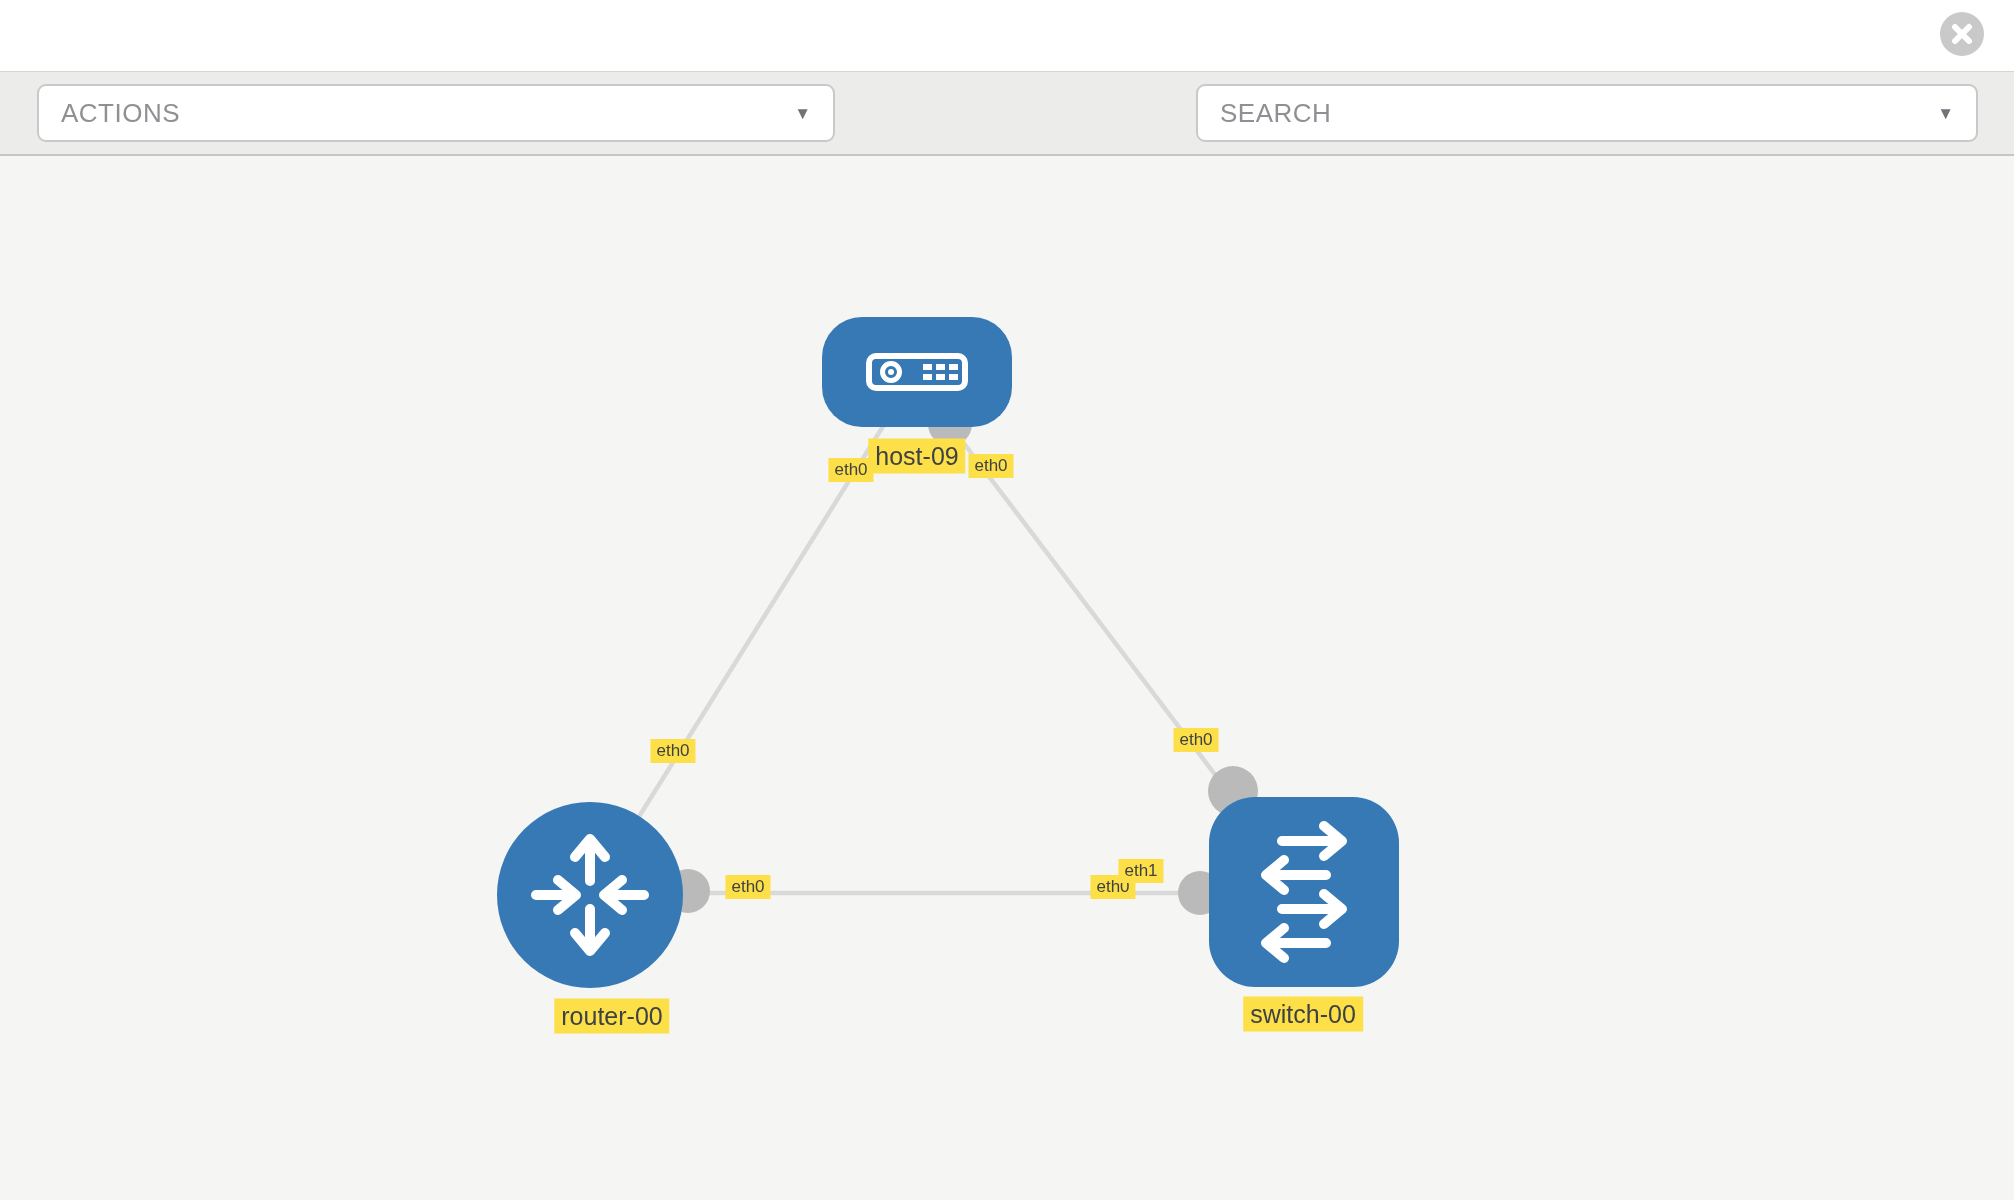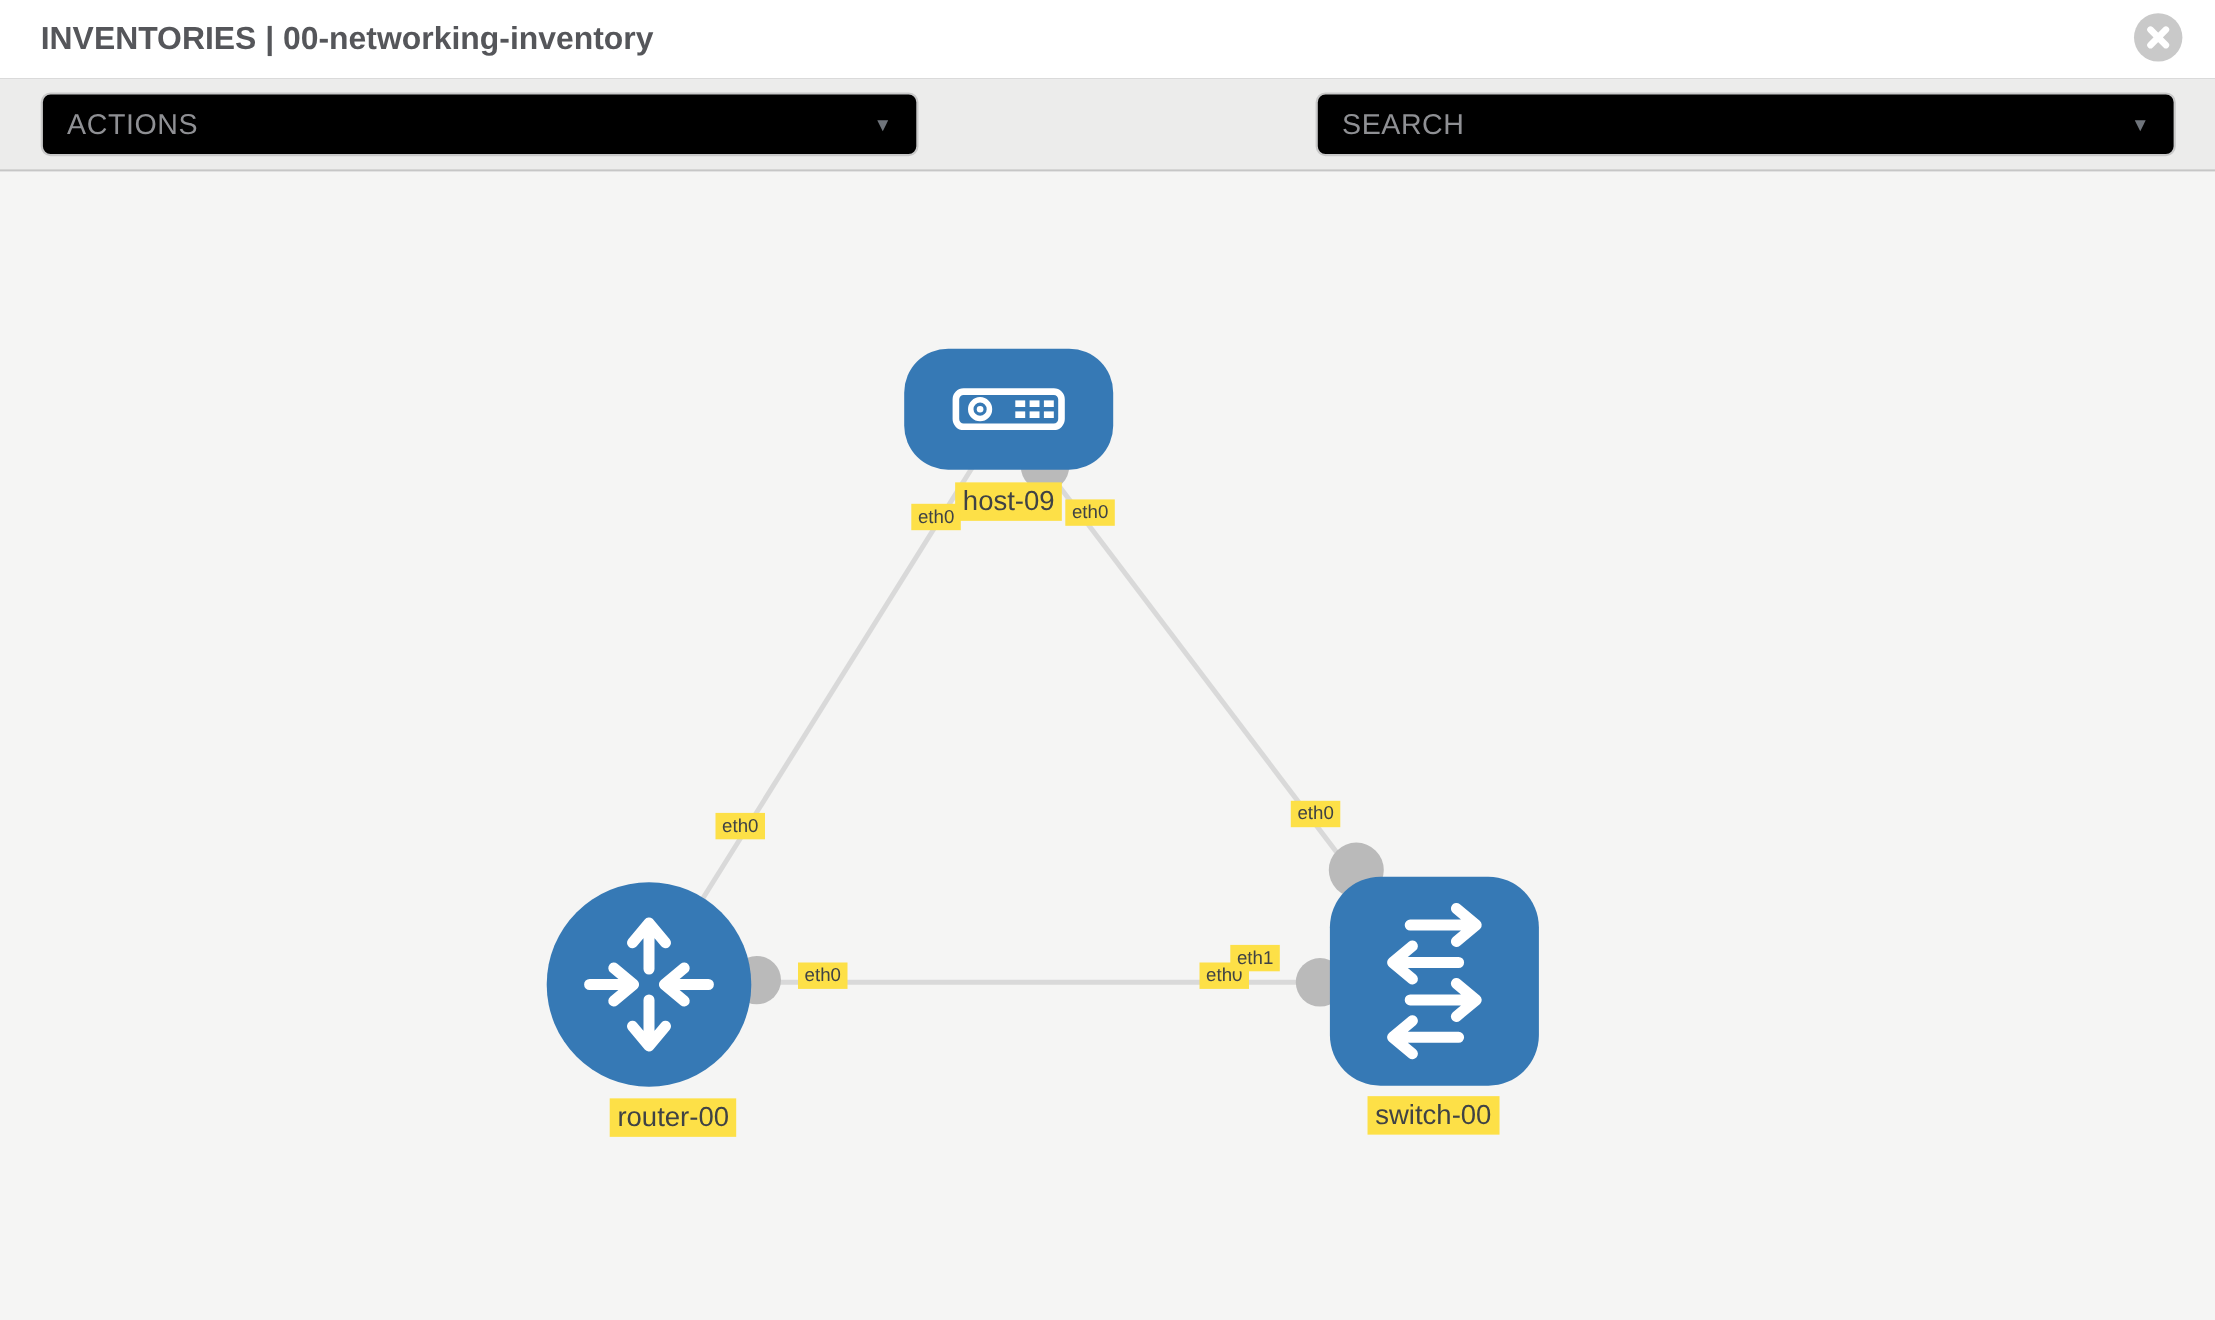--- a/index.html
+++ b/index.html
@@ -22,21 +22,21 @@
     border-radius:50%; background:#c9c9c9; display:flex;
     align-items:center; justify-content:center; cursor:pointer;
   }
   
   .toolbar {
     position:absolute; top:72px; left:0; width:2014px; height:82px;
     background:#ececeb; border-bottom:2px solid #c6c6c6;
   }
   .dropdown {
     position:absolute; top:12px; height:58px; box-sizing:border-box;
-    background:#000000; border:2px solid #c9c9c9; border-radius:9px;
+    background:#ffffff; border:2px solid #c9c9c9; border-radius:9px;
     display:flex; align-items:center; justify-content:space-between;
     padding:0 22px; cursor:pointer;
   }
   .dropdown.actions { left:37px;  width:798px; }
   .dropdown.search  { left:1196px; width:782px; }
   .dropdown-label { color:#8f9094; font-size:26px; letter-spacing:0.5px; }
   .chevron { color:#6f747b; font-size:17px; line-height:1; }
   .tool-icon { position:absolute; top:96px; cursor:pointer; }
   .tool-icon.wrench { left:1048px; }
   .tool-icon.key    { left:1116px; }
@@ -74,21 +74,20 @@
   }
   .zoom-thumb {
     position:absolute; left:64.5%; top:50%; transform:translate(-50%,-50%);
     width:34px; height:34px; border-radius:50%; background:#3679b5; cursor:grab;
   }
 </style>
 </head>
 <body>
 
 <div class="header">
-  <div class="page-title">INVENTORIES | 00-networking-inventory</div>
   <div class="close-btn">
     <svg width="24" height="24" viewBox="0 0 24 24">
       <path d="M5 5 L19 19 M19 5 L5 19" stroke="#ffffff" stroke-width="6" stroke-linecap="round" fill="none"></path>
     </svg>
   </div>
 </div>
 
 <div class="toolbar">
   <div class="dropdown actions">
     <span class="dropdown-label">ACTIONS</span>

